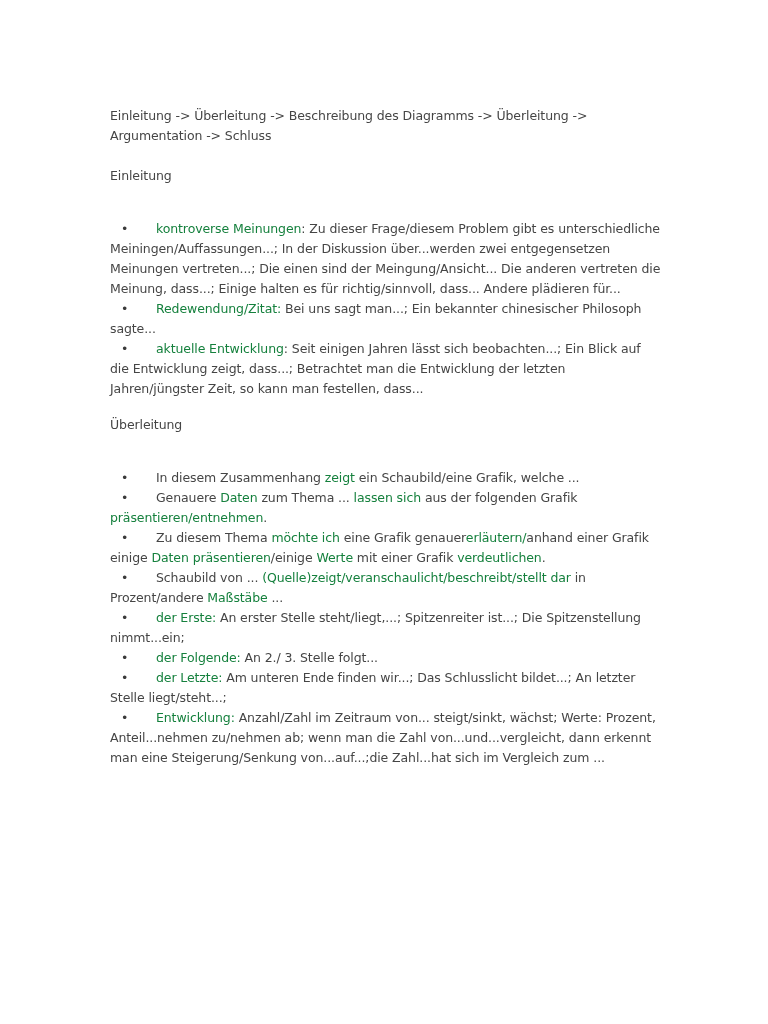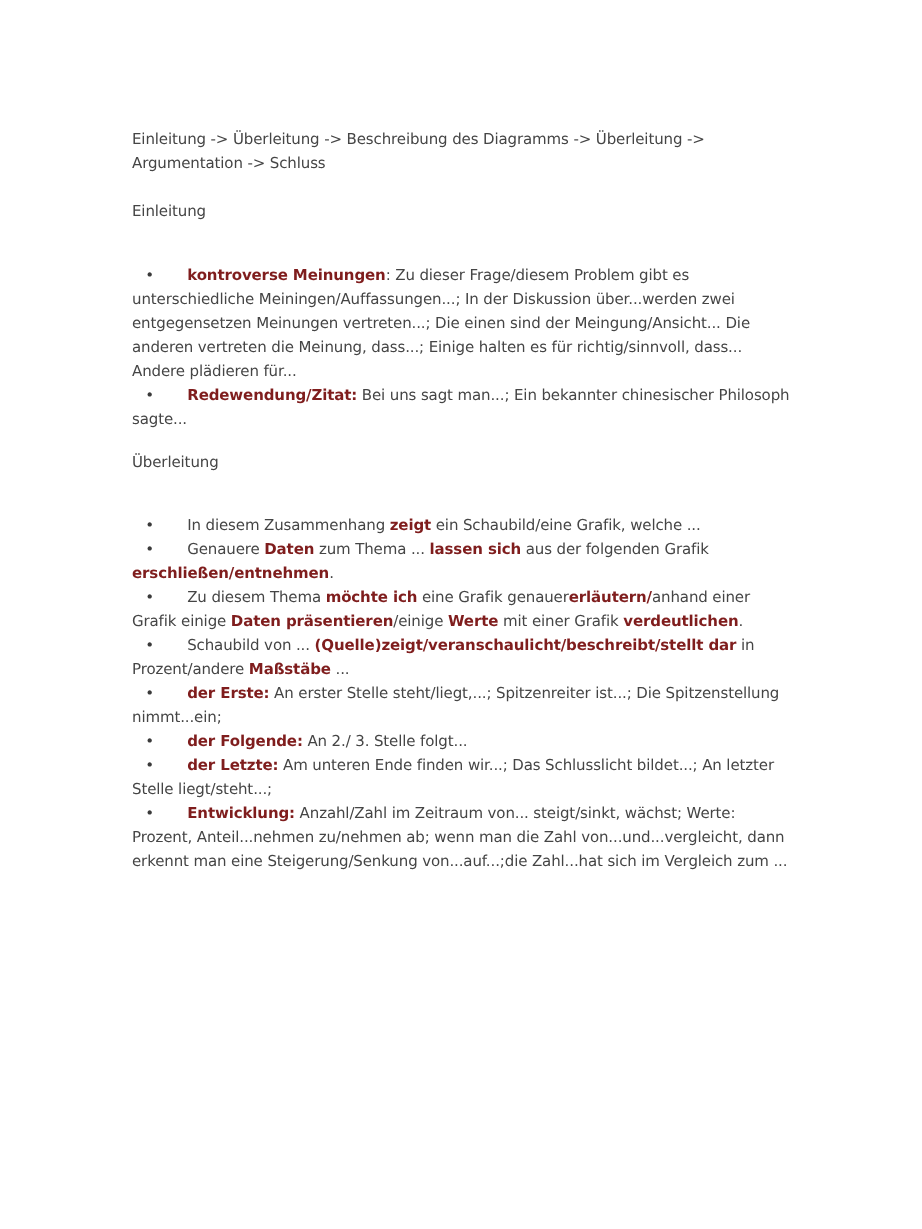--- a/index.html
+++ b/index.html
@@ -31,40 +31,41 @@
   .bullet-para { margin: 0; }
   .bullet {
     display: inline-block;
     width: 46px;
     box-sizing: border-box;
     padding-left: 11px;
     color: #3a3a3a;
     text-decoration: none;
   }
   b, strong {
-    font-weight: bold;
-    color: #7f1d1d;
+    font-weight: normal;
+    color: #15803d;
     letter-spacing: -0.1px;
   }
 </style>
 </head>
 <body>
 
 <div class="page">
   <p class="flow-para">Einleitung -&gt; Überleitung -&gt; Beschreibung des Diagramms -&gt; Überleitung -&gt; Argumentation -&gt; Schluss</p>
   <div id="sections">
       <section>
         <p class="heading">Einleitung</p>
         <p class="bullet-para"><span class="bullet">•</span><b>kontroverse Meinungen</b><span>: Zu dieser Frage/diesem Problem gibt es unterschiedliche Meiningen/Auffassungen...; In der Diskussion über...werden zwei entgegensetzen Meinungen vertreten...; Die einen sind der Meingung/Ansicht... Die anderen vertreten die Meinung, dass...; Einige halten es für richtig/sinnvoll, dass... Andere plädieren für...</span></p>
         <p class="bullet-para"><span class="bullet">•</span><b>Redewendung/Zitat:</b><span> Bei uns sagt man...; Ein bekannter chinesischer Philosoph sagte...</span></p>
+        <p class="bullet-para"><span class="bullet">•</span><b>aktuelle Entwicklung</b><span>: Seit einigen Jahren lässt sich beobachten...; Ein Blick auf die Entwicklung zeigt, dass...; Betrachtet man die Entwicklung der letzten Jahren/jüngster Zeit, so kann man festellen, dass...</span></p>
       </section>
       <section>
         <p class="heading">Überleitung</p>
         <p class="bullet-para"><span class="bullet">•</span><span>In diesem Zusammenhang </span><b>zeigt</b><span> ein Schaubild/eine Grafik, welche ...</span></p>
-        <p class="bullet-para"><span class="bullet">•</span><span>Genauere </span><b>Daten</b><span> zum Thema ... </span><b>lassen sich</b><span> aus der folgenden Grafik </span><b>erschließen/entnehmen</b><span>.</span></p>
+        <p class="bullet-para"><span class="bullet">•</span><span>Genauere </span><b>Daten</b><span> zum Thema ... </span><b>lassen sich</b><span> aus der folgenden Grafik </span><b>präsentieren/entnehmen</b><span>.</span></p>
         <p class="bullet-para"><span class="bullet">•</span><span>Zu diesem Thema </span><b>möchte ich</b><span> eine Grafik genauer</span><b>erläutern/</b><span>anhand einer Grafik einige </span><b>Daten präsentieren</b><span>/einige </span><b>Werte</b><span> mit einer Grafik </span><b>verdeutlichen</b><span>.</span></p>
       </section>
       <section>
         <p class="bullet-para"><span class="bullet">•</span><span>Schaubild von ... </span><b>(Quelle)zeigt/veranschaulicht/beschreibt/stellt dar</b><span> in Prozent/andere </span><b>Maßstäbe</b><span> ...</span></p>
         <p class="bullet-para"><span class="bullet">•</span><b>der Erste:</b><span> An erster Stelle steht/liegt,...; Spitzenreiter ist...; Die Spitzenstellung nimmt...ein;</span></p>
         <p class="bullet-para"><span class="bullet">•</span><b>der Folgende:</b><span> An 2./ 3. Stelle folgt...</span></p>
         <p class="bullet-para"><span class="bullet">•</span><b>der Letzte:</b><span> Am unteren Ende finden wir...; Das Schlusslicht bildet...; An letzter Stelle liegt/steht...;</span></p>
         <p class="bullet-para"><span class="bullet">•</span><b>Entwicklung:</b><span> Anzahl/Zahl im Zeitraum von... steigt/sinkt, wächst; Werte: Prozent, Anteil...nehmen zu/nehmen ab; wenn man die Zahl von...und...vergleicht, dann erkennt man eine Steigerung/Senkung von...auf...;die Zahl...hat sich im Vergleich zum ...</span></p>
       </section>
     </div>

